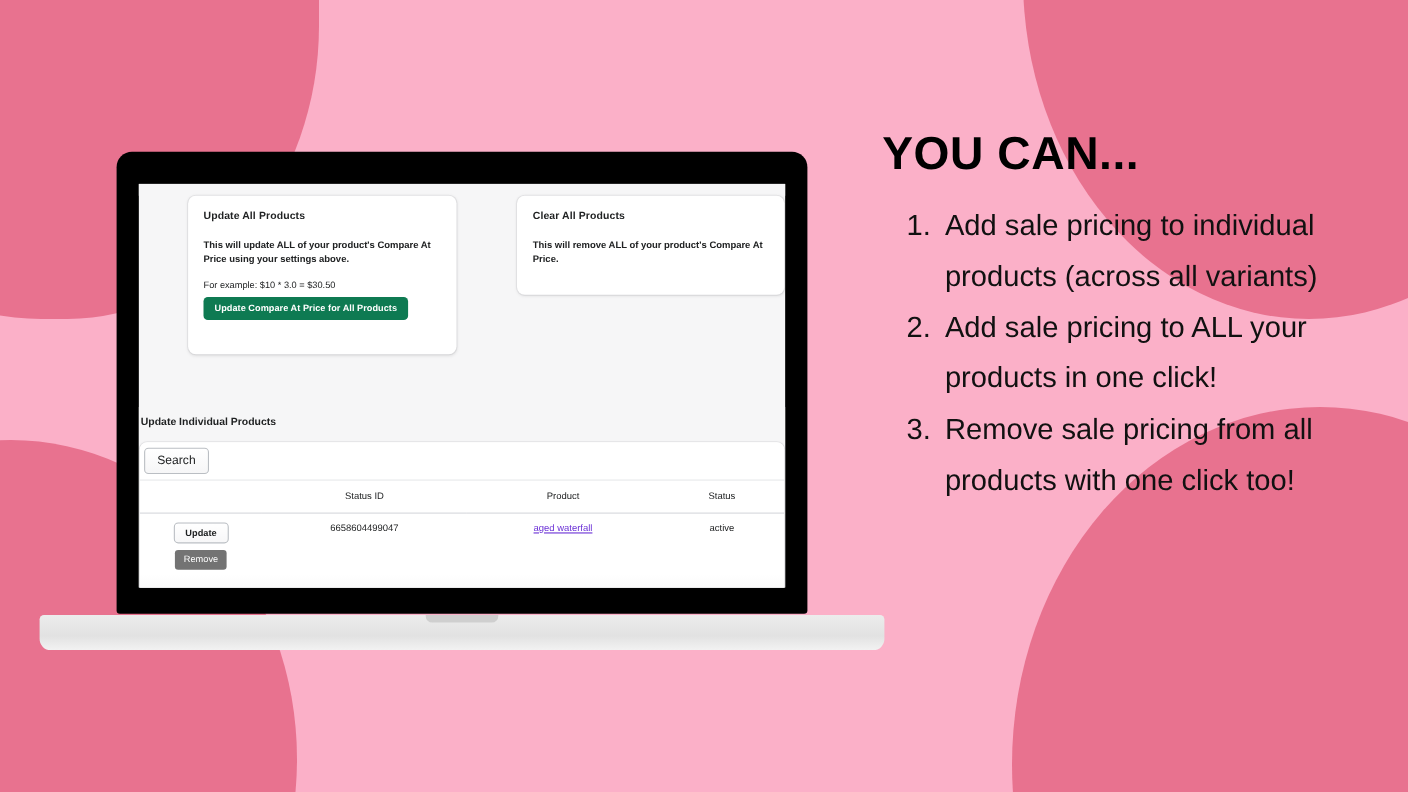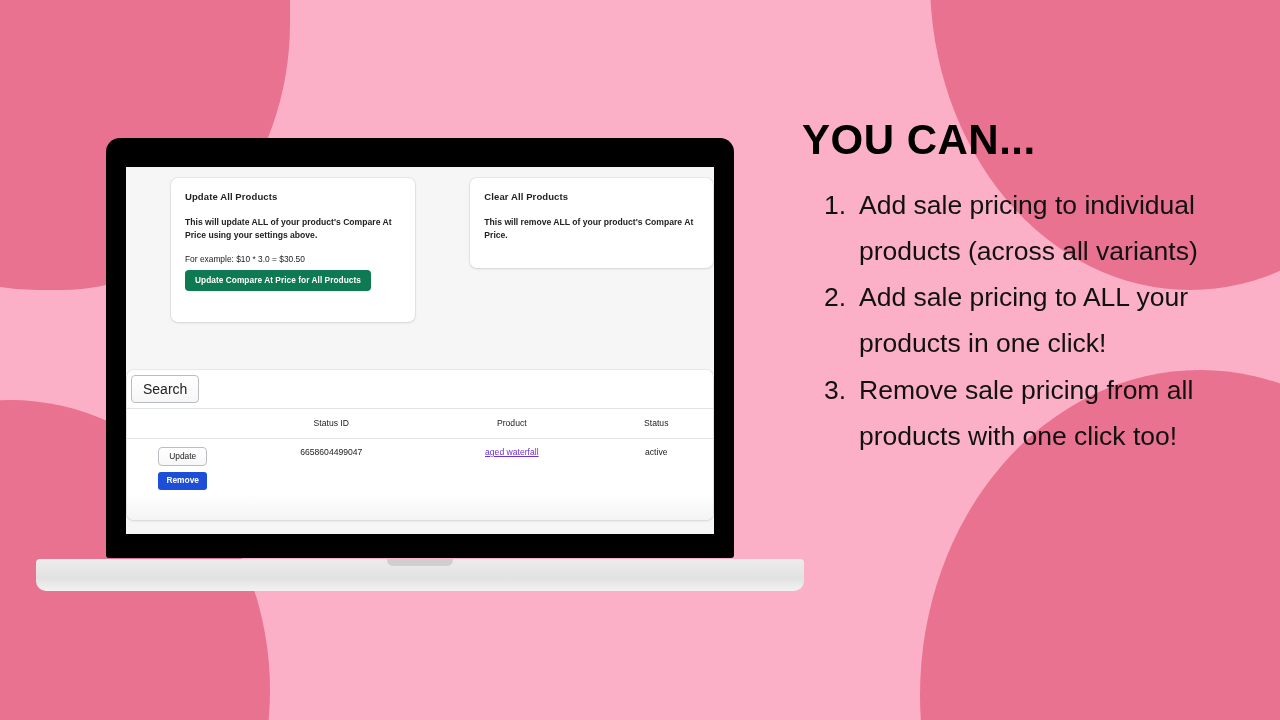--- a/index.html
+++ b/index.html
@@ -206,21 +206,21 @@
     font-size: 8.4px;
     color: #8c9196;
   }
   .search-btn {
     margin-left: 4px;
     margin-right: 2px;
     padding: 5px 11px;
     border: 1px solid #babec3;
     border-radius: 4px;
     background: linear-gradient(#fff,#f6f6f7);
-    font-size: 14px;
+    font-size: 11px;
     color: #202223;
     display: flex;
     align-items: center;
     cursor: pointer;
     white-space: nowrap;
   }
 
   table.products {
     width: 100%;
     border-collapse: collapse;
@@ -250,31 +250,32 @@
     display: inline-block;
     padding: 4px 10px 5px 10px;
     border: 1px solid #babec3;
     border-radius: 4px;
     background: linear-gradient(#fff,#f7f7f8);
     font-size: 8.4px;
     color: #202223;
     cursor: pointer;
     line-height: 1;
     font-family: "Liberation Sans", sans-serif;
+    font-weight: bold;
   }
   .btn-remove {
     display: inline-block;
     margin-top: 6px;
     padding: 4px 8px 5px 8px;
     border: none;
     border-radius: 3px;
-    background: #1d4ed8;
+    background: #737373;
     color: #fff;
     font-size: 8.4px;
-    font-weight: bold;
+    font-weight: normal;
     cursor: pointer;
     line-height: 1;
     font-family: "Liberation Sans", sans-serif;
   }
   .product-link {
     color: #6b31d6;
     text-decoration: underline;
     font-size: 8.6px;
     cursor: pointer;
   }
@@ -354,20 +355,21 @@
           <div class="card card-right">
             <div class="card-title">Clear All Products</div>
             <div class="card-body">This will remove ALL of your product's Compare At Price.</div>
           </div>
 
         </div>
 
         <div class="section-gap"></div>
 
         <div id="individual-section">
+          <div class="section-title">Update Individual Products</div>
 
           <div class="table-card">
 
             <div class="filter-row">
               <div class="search-btn">Search</div>
             </div>
 
             <table class="products">
               <thead>
                 <tr>

